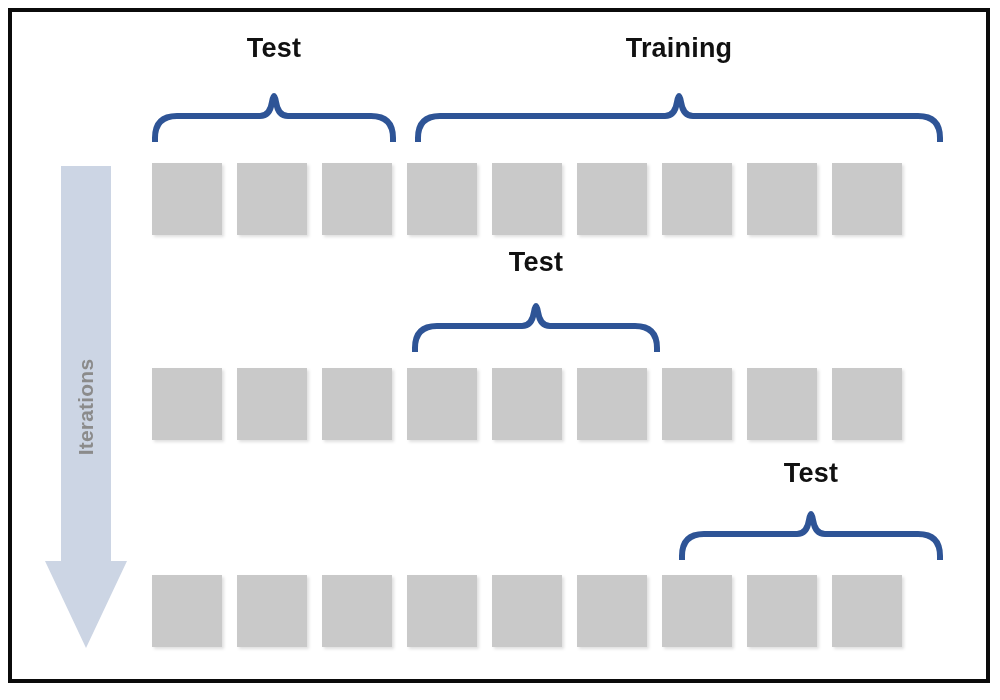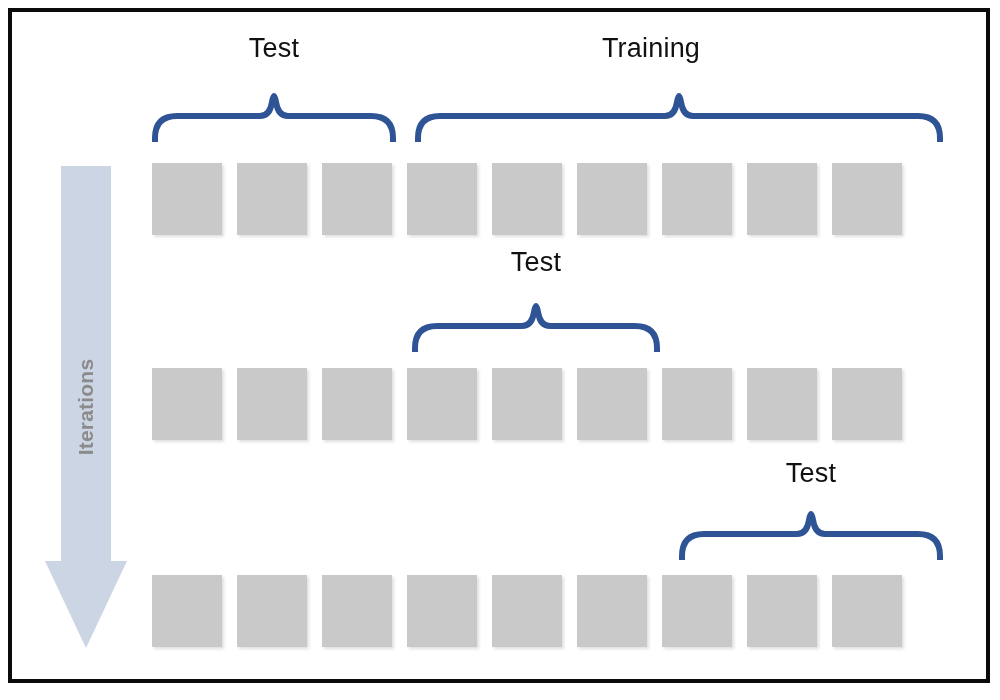--- a/index.html
+++ b/index.html
@@ -67,21 +67,21 @@
   }
   
   .brace {
     position: absolute;
   }
   .brace svg { display: block; overflow: visible; }
   
   .brace-label {
     position: absolute;
     font-size: 27px;
-    font-weight: normal;
+    font-weight: bold;
     color: #111111;
     white-space: nowrap;
     transform: translateX(-50%);
     letter-spacing: .2px;
   }
 </style>
 </head>
 <body>
 
 <div id="canvas">
@@ -110,21 +110,21 @@
         <svg width="238" height="56" viewBox="0 0 238 56">
           <path d="M 0,52 L 0,48 Q 0,26 22,26 L 105,26 Q 115,26 117,12 Q 119,0 121,12 Q 123,26 133,26 L 216,26 Q 238,26 238,48 L 238,52" fill="none" stroke="#2e5496" stroke-width="6" stroke-linecap="butt" stroke-linejoin="round"></path>
         </svg>
       </div>
       <div class="brace-label" style="left: 274px; top: 33px;">Test</div>
       <div class="brace" style="left: 418px; top: 90px;">
         <svg width="522" height="56" viewBox="0 0 522 56">
           <path d="M 0,52 L 0,48 Q 0,26 22,26 L 247,26 Q 257,26 259,12 Q 261,0 263,12 Q 265,26 275,26 L 500,26 Q 522,26 522,48 L 522,52" fill="none" stroke="#2e5496" stroke-width="6" stroke-linecap="butt" stroke-linejoin="round"></path>
         </svg>
       </div>
-      <div class="brace-label" style="left: 651px; top: 33px;">Training</div>
+      <div class="brace-label" style="left: 679px; top: 33px;">Training</div>
       <div class="cell" style="left: 152px; top: 368px; width: 70px; height: 72px; background: rgb(201, 201, 201);"></div>
       <div class="cell" style="left: 237px; top: 368px; width: 70px; height: 72px; background: rgb(201, 201, 201);"></div>
       <div class="cell" style="left: 322px; top: 368px; width: 70px; height: 72px; background: rgb(201, 201, 201);"></div>
       <div class="cell" style="left: 407px; top: 368px; width: 70px; height: 72px; background: rgb(201, 201, 201);"></div>
       <div class="cell" style="left: 492px; top: 368px; width: 70px; height: 72px; background: rgb(201, 201, 201);"></div>
       <div class="cell" style="left: 577px; top: 368px; width: 70px; height: 72px; background: rgb(201, 201, 201);"></div>
       <div class="cell" style="left: 662px; top: 368px; width: 70px; height: 72px; background: rgb(201, 201, 201);"></div>
       <div class="cell" style="left: 747px; top: 368px; width: 70px; height: 72px; background: rgb(201, 201, 201);"></div>
       <div class="cell" style="left: 832px; top: 368px; width: 70px; height: 72px; background: rgb(201, 201, 201);"></div>
       <div class="brace" style="left: 415px; top: 300px;">

